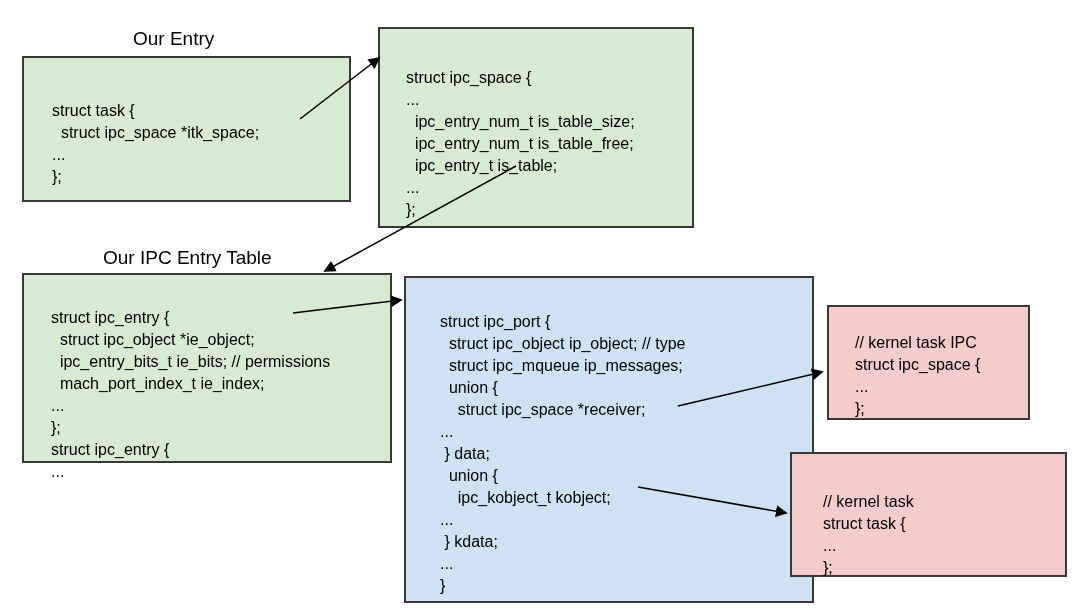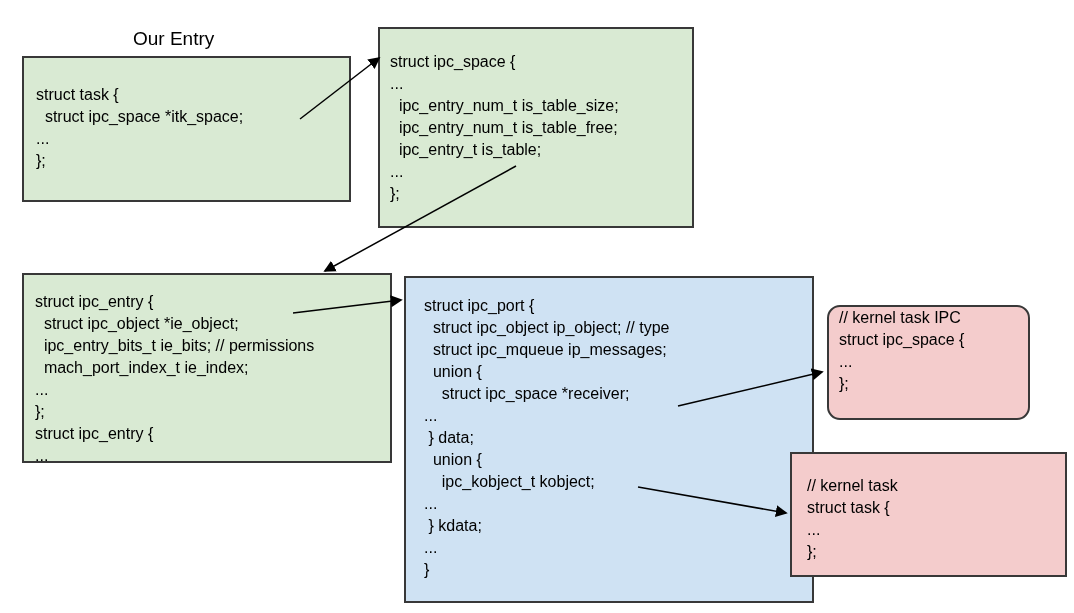--- a/index.html
+++ b/index.html
@@ -4,37 +4,38 @@
 <style>
   html,body{margin:0;padding:0;background:#ffffff;}
   .canvas{
     position:relative;width:1074px;height:613px;overflow:hidden;
     font-family:"Liberation Sans",sans-serif;color:#000;background:#ffffff;
   }
   .box{
     position:absolute;border:2px solid #383838;box-sizing:border-box;
   }
   .box pre{
-    margin:0;font-family:"Liberation Sans",sans-serif;
+    margin:16px;font-family:"Liberation Sans",sans-serif;
     font-size:16px;line-height:22px;white-space:pre;color:#000;
   }
   .title{
     position:absolute;font-size:19px;line-height:23px;white-space:nowrap;color:#000;
   }
   svg.arrows{
     position:absolute;left:0;top:0;width:1074px;height:613px;pointer-events:none;
   }
   svg.arrows line{stroke:#000;stroke-width:1.5;}
 </style>
 </head>
 <body>
 
 <div class="canvas">
 
   <div class="title" style="left:133px;top:27px;">Our Entry</div>
+  <div class="title" style="left:103px;top:246px;">Our IPC Entry Table</div>
 
   <div class="box" style="left: 22px; top: 56px; width: 329px; height: 146px; padding: 26px 8px 0px 12px; background-color: rgb(217, 234, 211);">
     <pre>struct task {
   struct ipc_space *itk_space;
 ...
 };</pre>
   </div>
 
   <div class="box" style="left: 378px; top: 27px; width: 316px; height: 201px; padding: 22px 6px 0px 10px; background-color: rgb(217, 234, 211);">
     <pre>struct ipc_space {
@@ -66,21 +67,21 @@
 ...
  } data;
   union {
     ipc_kobject_t kobject;
 ...
  } kdata;
 ...
 }</pre>
   </div>
 
-  <div class="box" style="left: 827px; top: 305px; width: 203px; height: 115px; padding: 0 6px 0px 10px; background-color: rgb(244, 204, 204); border-radius: 13px;">
+  <div class="box" style="left: 827px; top: 305px; width: 203px; height: 115px; padding: 9px 6px 0px 10px; background-color: rgb(244, 204, 204);">
     <pre>// kernel task IPC
 struct ipc_space {
 ...
 };</pre>
   </div>
 
   <div class="box" style="left: 790px; top: 452px; width: 277px; height: 125px; padding: 21px 6px 0px 15px; background-color: rgb(244, 204, 204);">
     <pre>// kernel task
 struct task {
 ...

